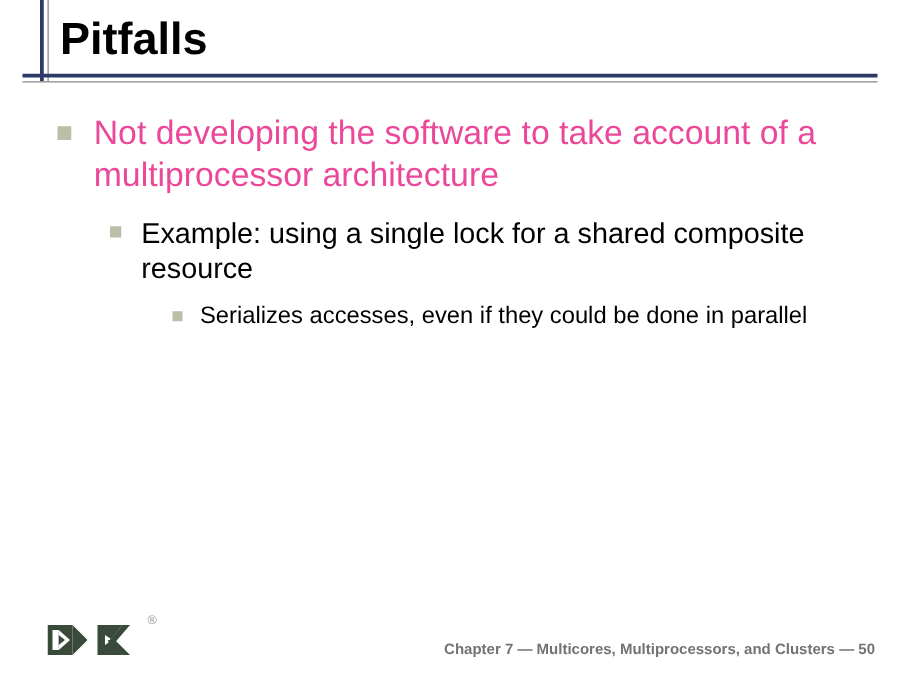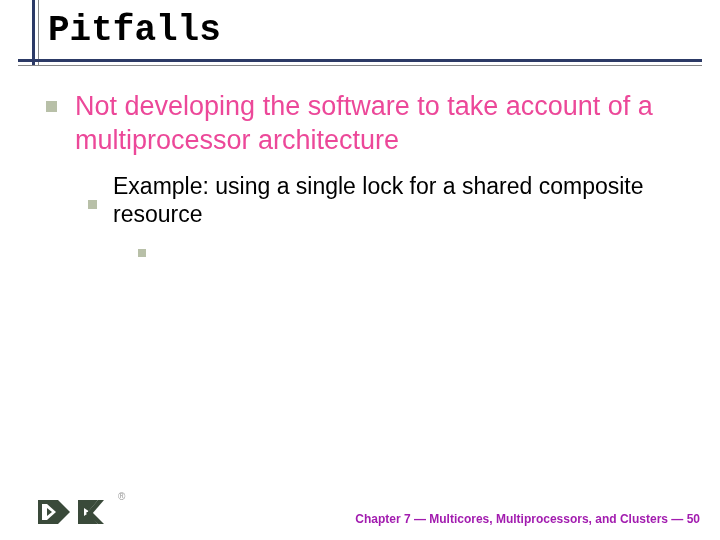--- a/index.html
+++ b/index.html
@@ -6,21 +6,20 @@
   body {
     width: 720px;
     height: 540px;
     background: #ffffff;
     font-family: Arial, Helvetica, sans-serif;
     position: relative;
     overflow: hidden;
   }
   .title-area {
     padding: 10px 0 0 48px;
-    font-family: Liberation Mono, monospace;
   }
   .title {
     font-size: 36px;
     font-weight: bold;
     color: #000;
   }
   .rule-thick {
     position: absolute;
     left: 18px;
     top: 59px;
@@ -70,21 +69,21 @@
     margin-right: 18px;
     flex-shrink: 0;
   }
   .l1 .text {
     font-size: 27px;
     color: #ec4899;
     line-height: 1.25;
   }
   .l2 {
     display: flex;
-    align-items: center;
+    align-items: flex-start;
     margin-left: 42px;
     margin-bottom: 12px;
   }
   .l2 .bullet {
     width: 9px; height: 9px;
     background: #b8c0a8;
     margin-top: 9px;
     margin-right: 16px;
     flex-shrink: 0;
   }
@@ -110,21 +109,21 @@
     font-size: 19px;
     color: #000;
     line-height: 1.3;
   }
   .footer {
     position: absolute;
     bottom: 14px;
     right: 20px;
     font-size: 12px;
     font-weight: bold;
-    color: #a21caf;
+    color: #737373;
   }
   .logo {
     position: absolute;
     bottom: 10px;
     left: 38px;
     width: 80px;
     height: 36px;
   }
   .logo svg { width: 100%; height: 100%; }
   .reg {
@@ -152,20 +151,21 @@
   <div class="l1">
     <div class="bullet"></div>
     <div class="text">Not developing the software to take account of a multiprocessor architecture</div>
   </div>
   <div class="l2">
     <div class="bullet"></div>
     <div class="text">Example: using a single lock for a shared composite resource</div>
   </div>
   <div class="l3">
     <div class="bullet"></div>
+    <div class="text">Serializes accesses, even if they could be done in parallel</div>
   </div>
 </div>
 
 <div class="logo">
   <svg viewBox="0 0 80 36">
     <rect x="0" y="6" width="20" height="24" fill="#3a4a3a"></rect>
     <polygon points="20,6 32,18 20,30" fill="#3a4a3a"></polygon>
     <rect x="4" y="10" width="5" height="16" fill="#fff"></rect>
     <polygon points="9,10 18,18 9,26" fill="#fff"></polygon>
     <polygon points="9,14 14,18 9,22" fill="#3a4a3a"></polygon>

